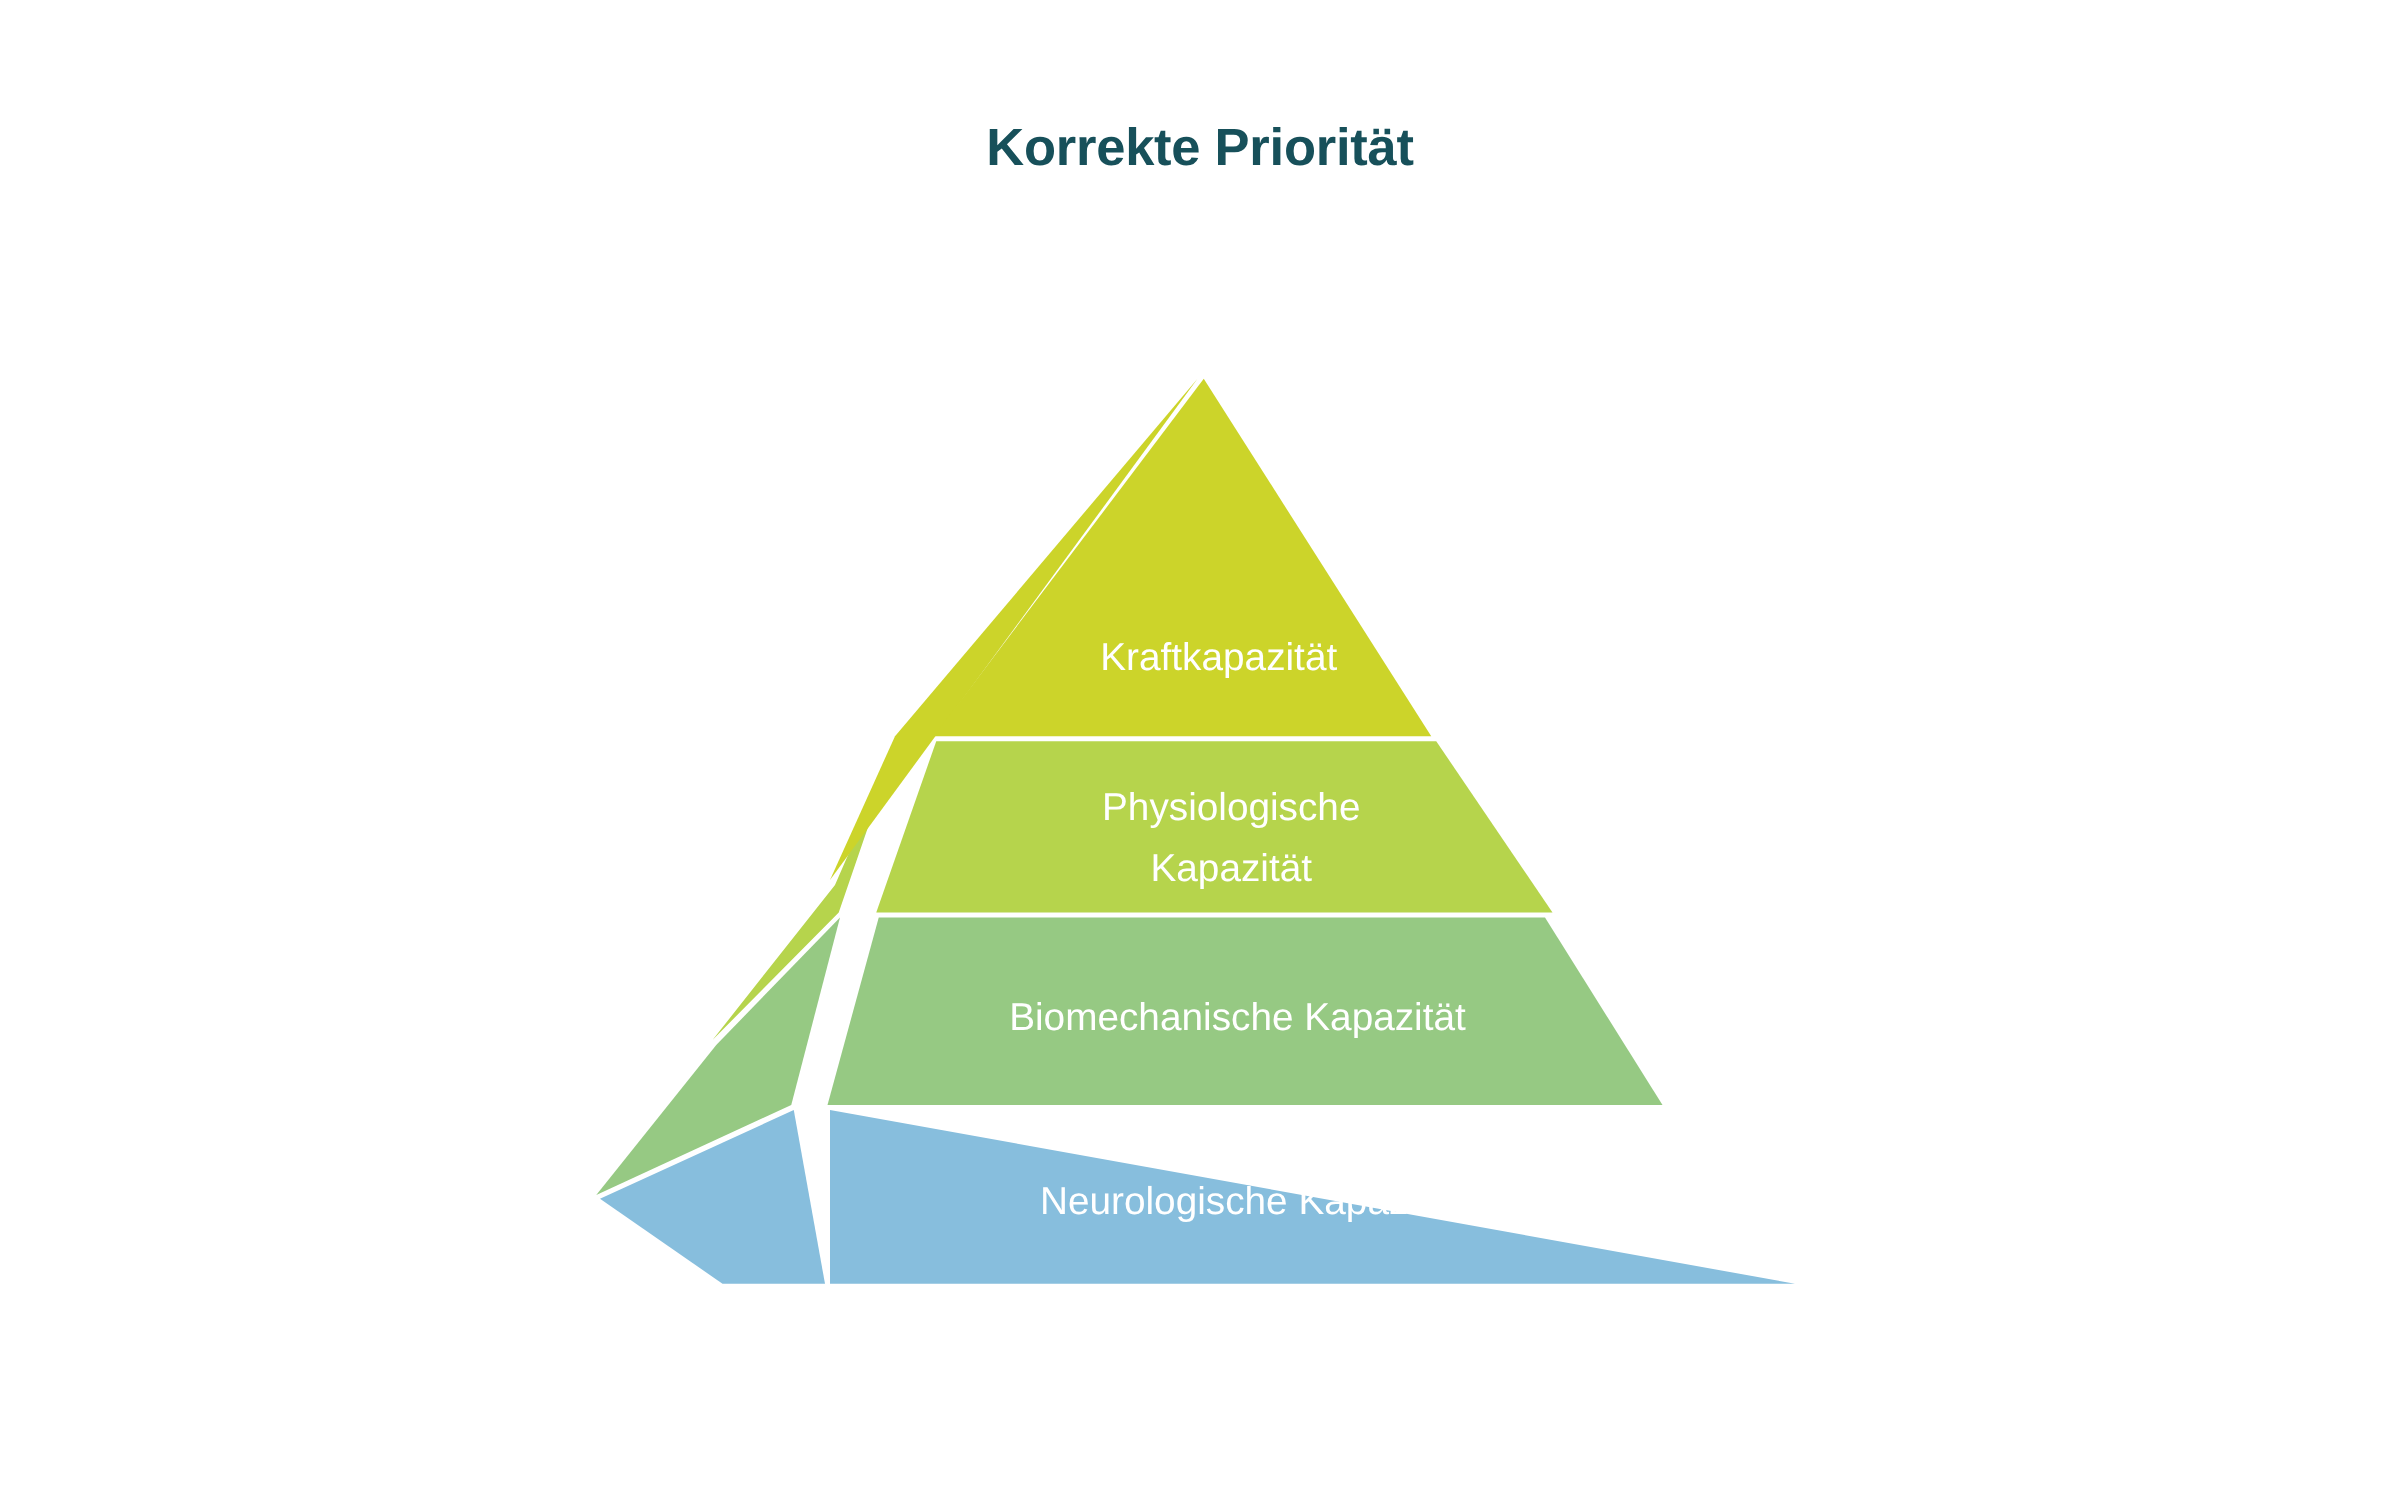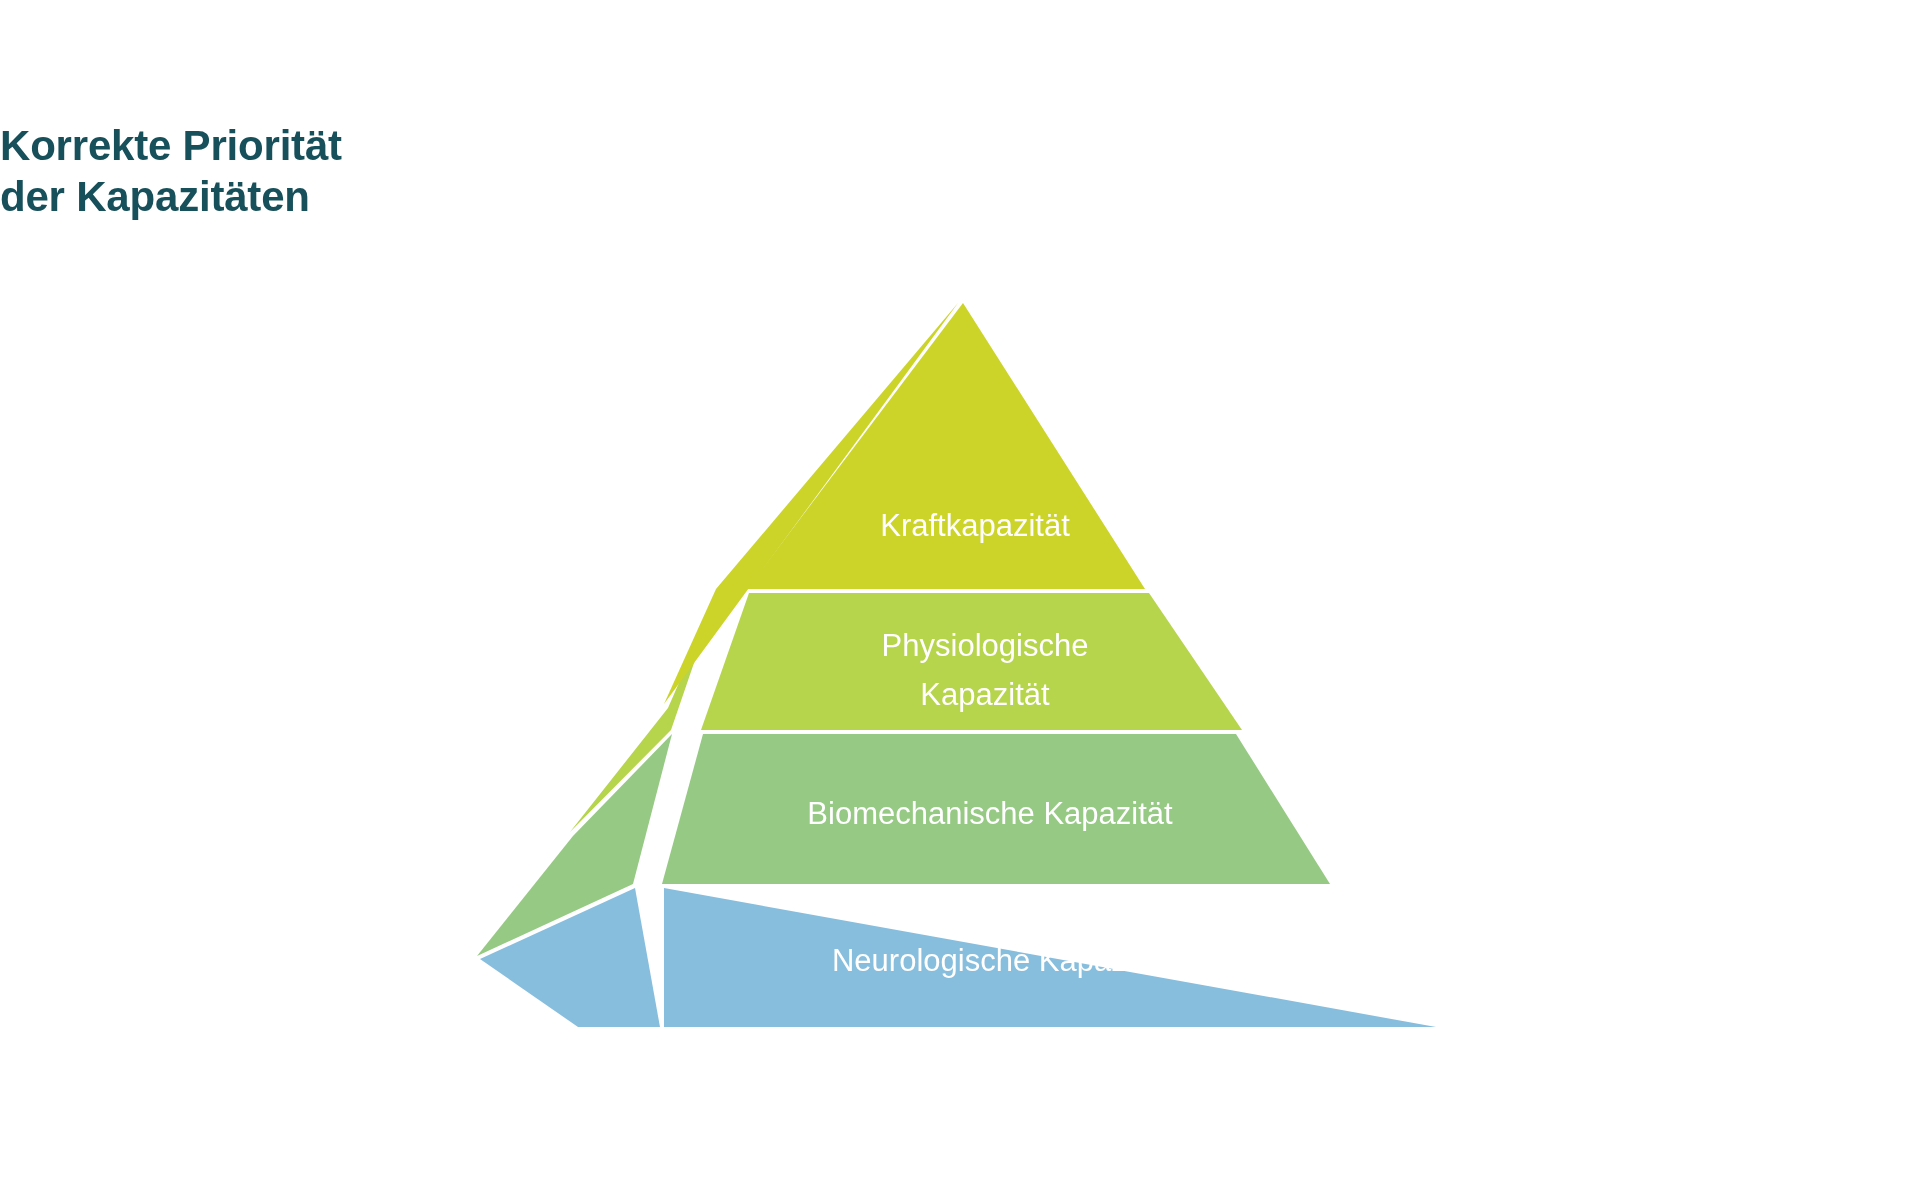--- a/index.html
+++ b/index.html
@@ -18,22 +18,23 @@
     position: relative;
     width: 1920px;
     height: 1200px;
     background: #ffffff;
   }
 
   
   .title-block {
     position: absolute;
     left: 0;
-    top: 120px;
+    top: 92px;
     width: 1920px;
+    text-align: center;
     pointer-events: none;
   }
   .title-line {
     display: block;
     font-family: "Liberation Sans", sans-serif;
     font-size: 42px;
     font-weight: bold;
     line-height: 1.22;
     letter-spacing: -0.2px;
     color: #17505a;
@@ -61,21 +62,20 @@
     dominant-baseline: middle;
   }
 </style>
 </head>
 <body>
 
 <div id="canvas">
 
   <div class="title-block">
     <span class="title-line">Korrekte Priorität</span>
-    <span class="title-line">der Kapazitäten</span>
   </div>
 
   <div class="pyramid-wrap">
     <svg class="pyramid-svg" viewBox="0 0 1920 1200" xmlns="http://www.w3.org/2000/svg">
 
       <g>
         <polygon points="635,888 660,1027 578,1027 480,959" fill="#87bedd"></polygon>
         <polygon points="664,888 1436,1027 664,1027" fill="#87bedd"></polygon>
         <text class="tier-label" x="1000" y="963">Neurologische Kapazität</text>
       </g>

